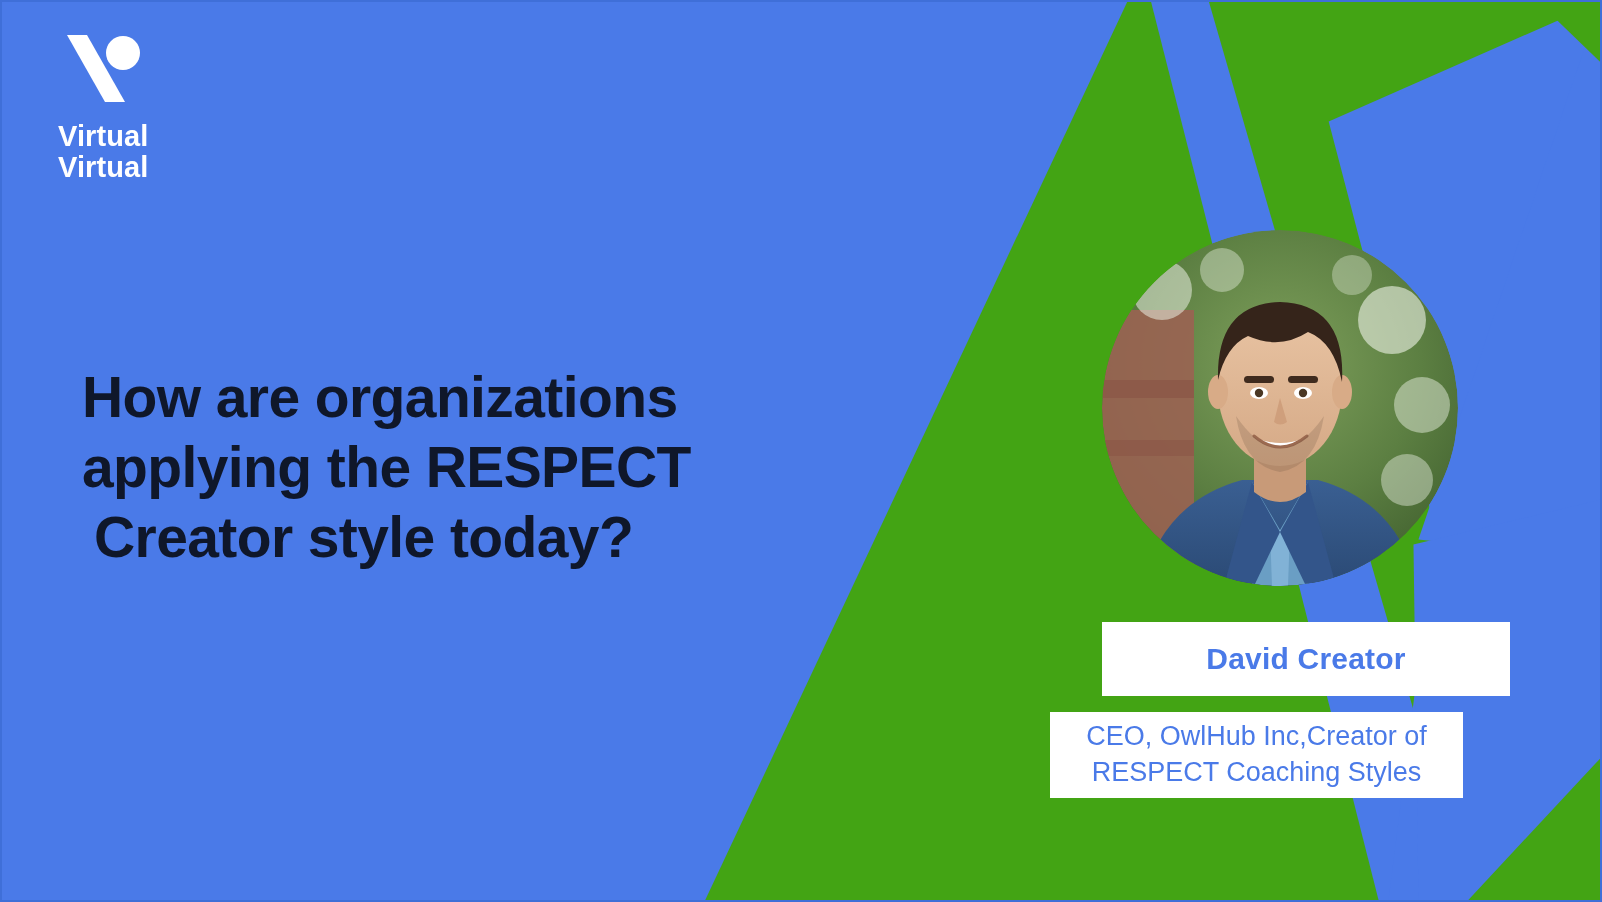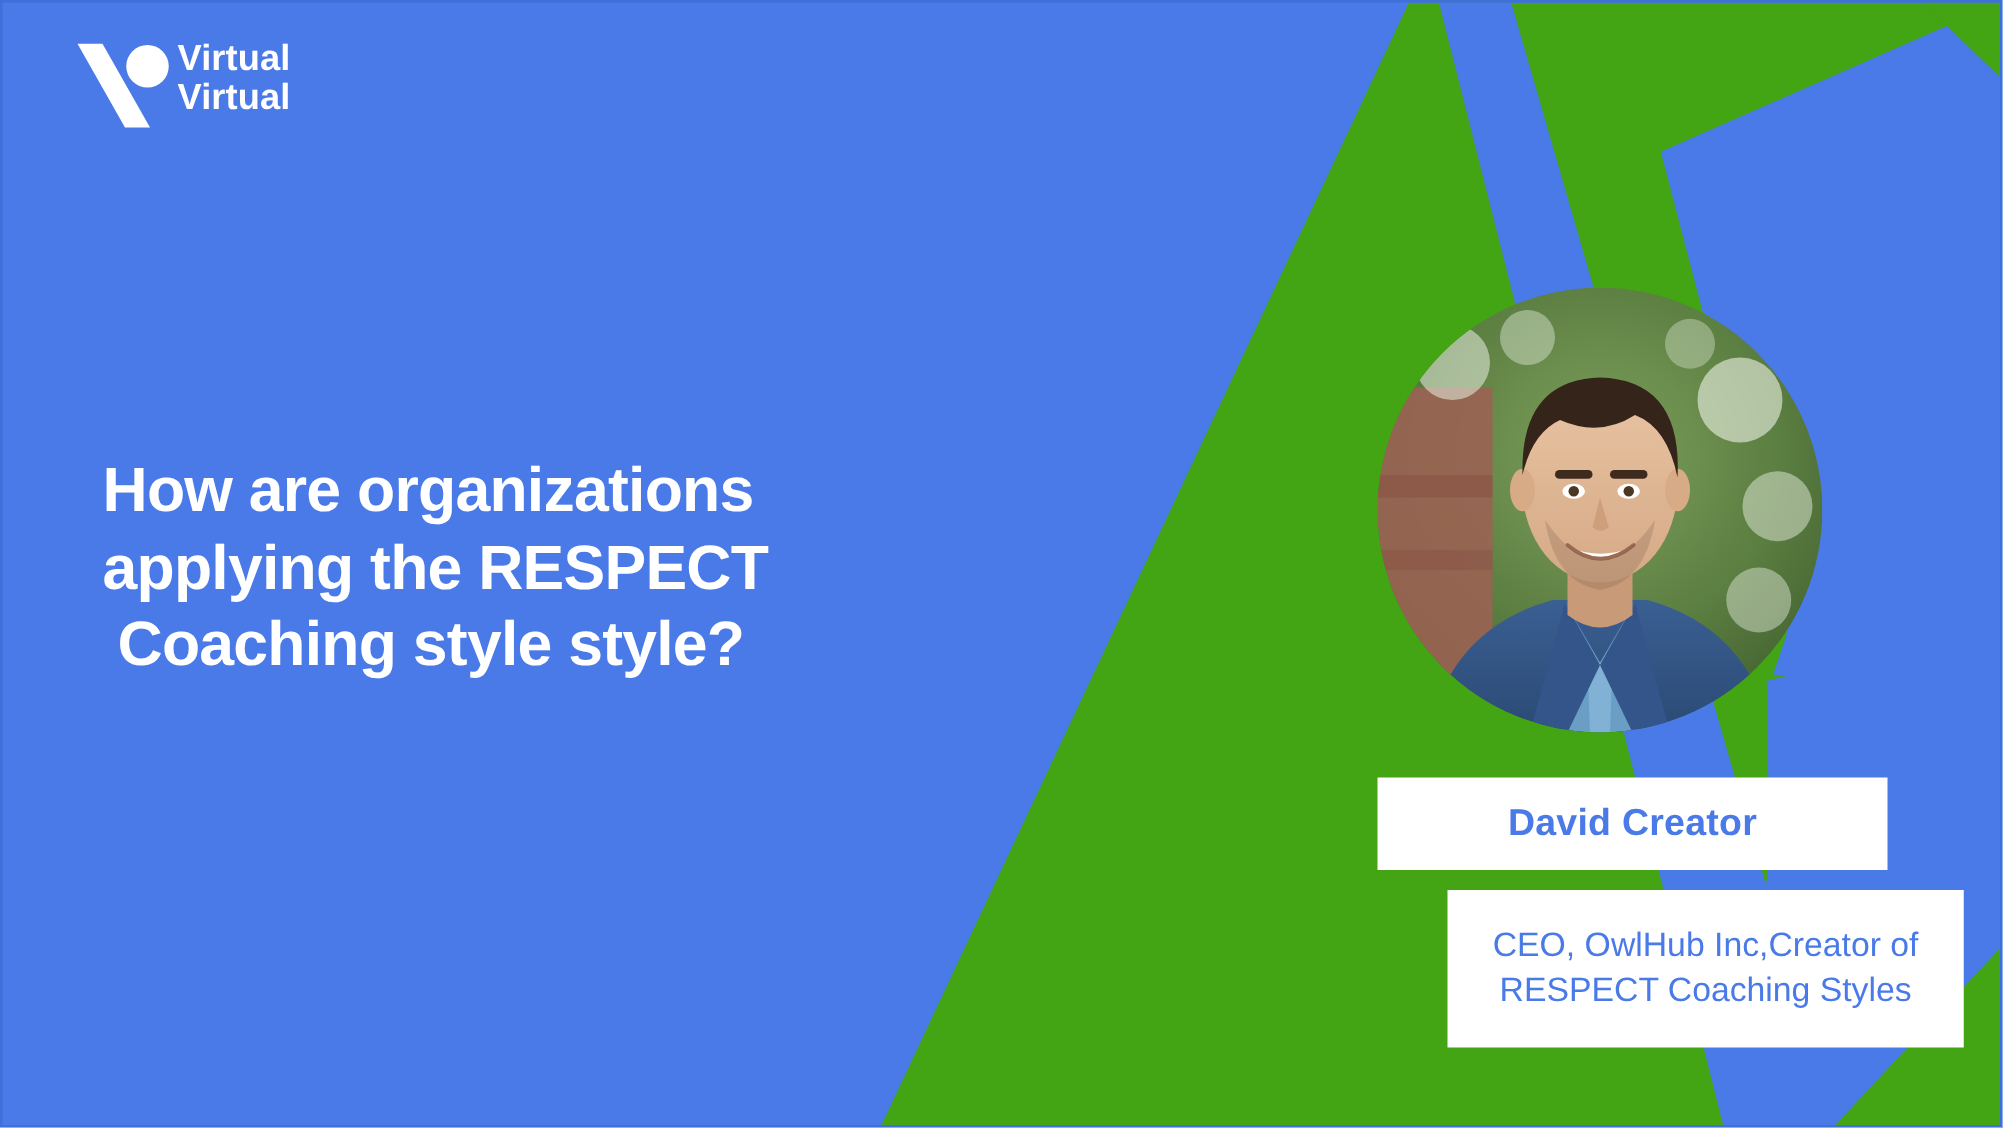--- a/index.html
+++ b/index.html
@@ -18,40 +18,41 @@
     border:2px solid #3f6fd8;
   }
 
   
   .bg-layer { position:absolute; inset:0; width:100%; height:100%; }
   .bg-layer svg { display:block; width:100%; height:100%; }
 
   
   #logo {
     position:absolute; left:56px; top:30px;
-    display:flex; gap:4px;
-    z-index:6;
+    display:flex; align-items:center; gap:15px;
+    z-index:6;
+    flex-direction:column;
   }
   #logo-mark { width:80px; height:74px; flex:0 0 auto; }
   #logo-words {
     color:#ffffff;
     font-size:29px;
     line-height:1.06;
     font-weight:700;
     letter-spacing:0.1px;
   }
   #logo-words span { display:block; }
 
   
   #headline {
     position:absolute;
     left:80px; top:360px;
     width:760px;
-    color:#ffffff;
-    font-size:50px;
+    color:#0f172a;
+    font-size:57px;
     font-weight:900;
     line-height:1.23;
     letter-spacing:-0.6px;
     z-index:6;
   }
   #headline span { display:block; white-space:nowrap; }
   #headline span.ln3 { padding-left:12px; }
 
   
   #portrait {
@@ -75,22 +76,22 @@
   }
   #name-card .nm {
     color:#4a7ae8;
     font-size:30px;
     font-weight:900;
     letter-spacing:0.2px;
     text-align:center;
   }
   #role-card {
     position:absolute;
-    left:1156px; top:710px;
-    width:413px; height:126px;
+    left:1048px; top:710px;
+    width:413px; height:86px;
     background:#ffffff;
     display:flex; align-items:center; justify-content:center;
     padding:2px 6px;
     z-index:6;
   }
   #role-card .rl {
     color:#4a7ae8;
     font-size:27px;
     font-weight:400;
     line-height:1.33;
@@ -130,21 +131,21 @@
     </span>
     <span id="logo-words">
       <span>Virtual</span>
       <span>Virtual</span>
     </span>
   </div>
 
   <h1 id="headline">
     <span class="ln1">How are organizations</span>
     <span class="ln2">applying the RESPECT</span>
-    <span class="ln3">Coaching style style?</span>
+    <span class="ln3">Creator style today?</span>
   </h1>
 
   <div id="portrait">
     <svg viewBox="0 0 356 356" aria-hidden="true">
       <defs>
         <radialGradient id="foliage" cx="50%" cy="38%" r="72%">
           <stop offset="0%" stop-color="#7fa05c"></stop>
           <stop offset="55%" stop-color="#5c7f42"></stop>
           <stop offset="100%" stop-color="#3d5c2c"></stop>
         </radialGradient>

